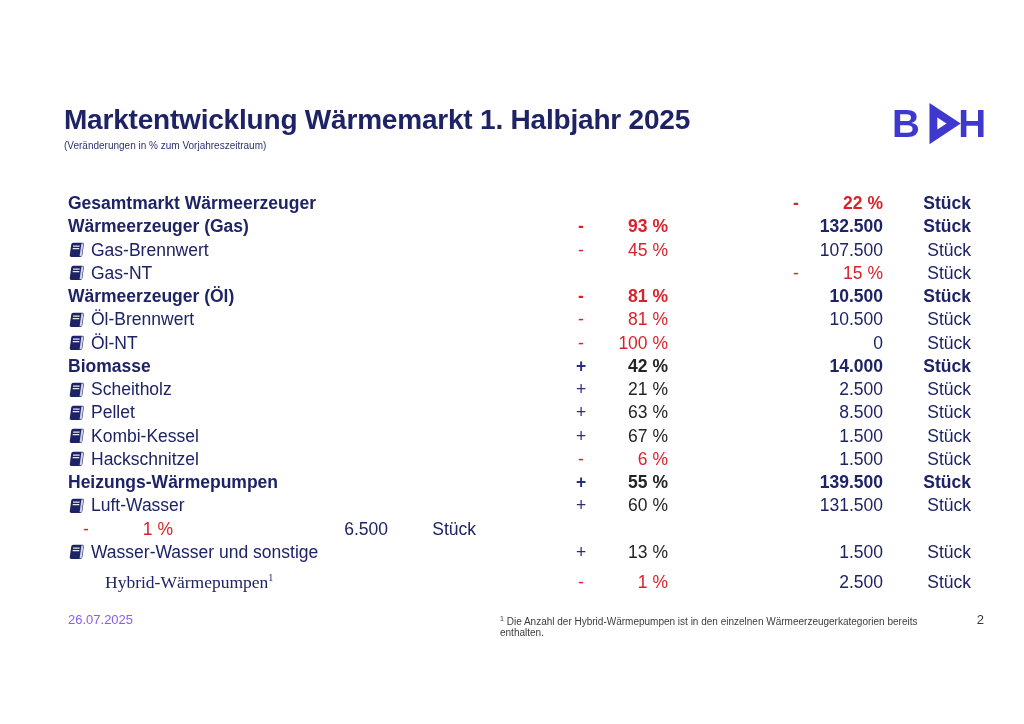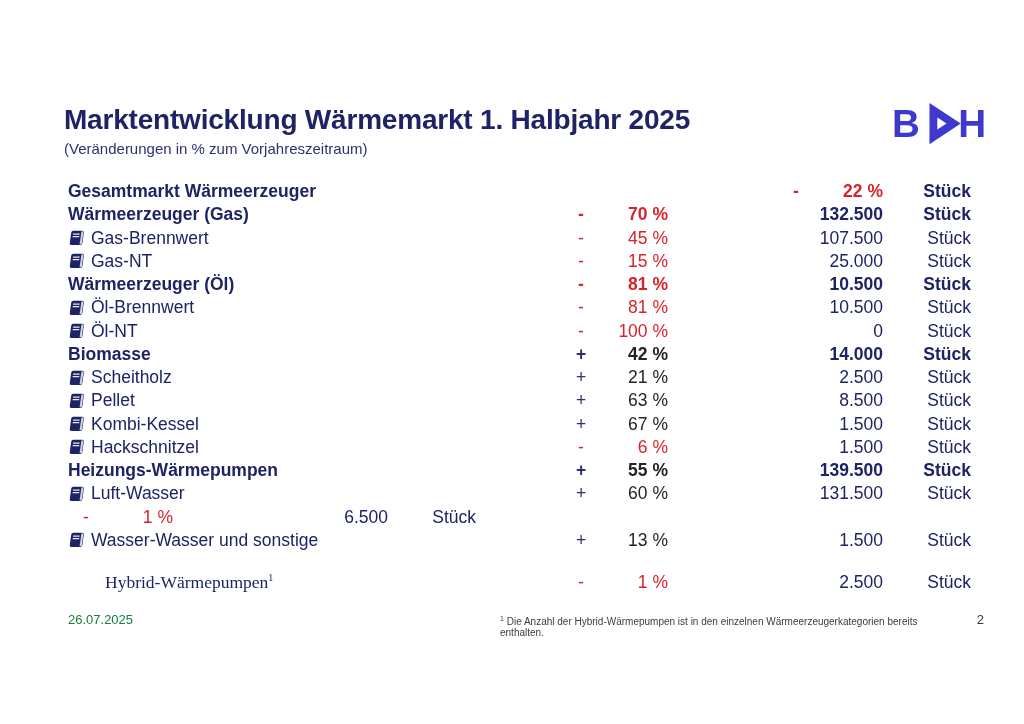--- a/index.html
+++ b/index.html
@@ -15,25 +15,25 @@
   body{
     width:1024px;height:724px;background:#ffffff;overflow:hidden;
     font-family:"Liberation Sans","DejaVu Sans",sans-serif;
     color:var(--navy);
   }
   .slide{position:relative;width:1024px;height:724px;}
 
   
   .header{position:absolute;left:64px;top:104px;right:40px;}
   h1.title{margin:0;font-size:28px;line-height:32px;font-weight:700;color:var(--navy);letter-spacing:-0.2px;}
-  .subtitle{margin-top:4px;font-size:15px;color:#2e3270;}
+  .subtitle{margin-top:4px;font-size:10px;color:#2e3270;}
   .logo{position:absolute;right:0;top:-4px;width:92px;height:48px;}
 
   
-  .table{position:absolute;left:68px;top:180px;width:903px;}
+  .table{position:absolute;left:68px;top:192px;width:903px;}
   .row{display:flex;align-items:center;height:23.25px;font-size:17.5px;line-height:23px;}
   .c{white-space:nowrap;}
   .c.label{flex:1;display:flex;align-items:center;color:var(--navy);}
   .c.sign{width:36px;text-align:center;font-weight:400;}
   .c.pct{width:69px;text-align:right;}
   .c.val{width:215px;text-align:right;color:var(--navy);}
   .c.unit{width:88px;text-align:right;color:var(--navy);}
   .row.cat{font-weight:700;}
   .row.cat .c{font-weight:700;}
   .row.neg .sign,.row.neg .pct{color:var(--red);}
@@ -41,21 +41,21 @@
   .row.pos .pct{color:var(--dark);}
   .icon{display:inline-flex;width:17px;height:16px;margin-right:6px;flex:0 0 auto;}
   .lt sup{font-size:10px;vertical-align:super;line-height:0;}
 
   
   .hybrid-wrap{position:absolute;left:68px;top:571px;width:903px;}
   .row.hybrid .label{padding-left:37px;font-family:Liberation Serif, serif;}
 
   
   .footer{position:absolute;left:68px;right:40px;top:612px;display:flex;align-items:flex-start;}
-  .footer .date{width:432px;font-size:13px;color:#15803d;}
+  .footer .date{width:432px;font-size:13px;color:#8b5cf6;}
   .footer .footnote{flex:1;font-size:10px;color:var(--gray);padding-top:3px;}
   .footer .footnote sup{font-size:7px;}
   .footer .page{width:50px;text-align:right;font-size:13px;color:#33343f;}
 </style>
 </head>
 <body>
 
 <div class="slide">
 
   <div class="header">
@@ -79,21 +79,21 @@
     <div class="c sign">-</div>
     <div class="c pct">22 %</div>
     <div class="c unit">Stück</div>
   </div>
       <div class="row cat neg">
     <div class="c label">
 
       <span class="lt">Wärmeerzeuger (Gas)</span>
     </div>
     <div class="c sign">-</div>
-    <div class="c pct">70 %</div>
+    <div class="c pct">93 %</div>
     <div class="c val">132.500</div>
     <div class="c unit">Stück</div>
   </div>
       <div class="row sub neg">
     <div class="c label">
       <span class="icon">
         <svg width="17" height="16" viewBox="0 0 17 16">
           <g transform="skewX(-8) translate(2.6,0)">
             <rect x="1" y="0.8" width="12.6" height="14.2" rx="1.8" fill="#1e2366"></rect>
             <rect x="11" y="1.6" width="2.1" height="12.6" fill="#ccd2e4"></rect>
@@ -118,21 +118,20 @@
             <rect x="11" y="1.6" width="2.1" height="12.6" fill="#ccd2e4"></rect>
             <rect x="3" y="3.4" width="6.6" height="1.3" fill="#ffffff" opacity="0.9"></rect>
             <rect x="3" y="6" width="6.6" height="1.3" fill="#ffffff" opacity="0.9"></rect>
           </g>
         </svg>
       </span>
       <span class="lt">Gas-NT</span>
     </div>
     <div class="c sign">-</div>
     <div class="c pct">15 %</div>
-    <div class="c val">25.000</div>
     <div class="c unit">Stück</div>
   </div>
       <div class="row cat neg">
     <div class="c label">
 
       <span class="lt">Wärmeerzeuger (Öl)</span>
     </div>
     <div class="c sign">-</div>
     <div class="c pct">81 %</div>
     <div class="c val">10.500</div>

